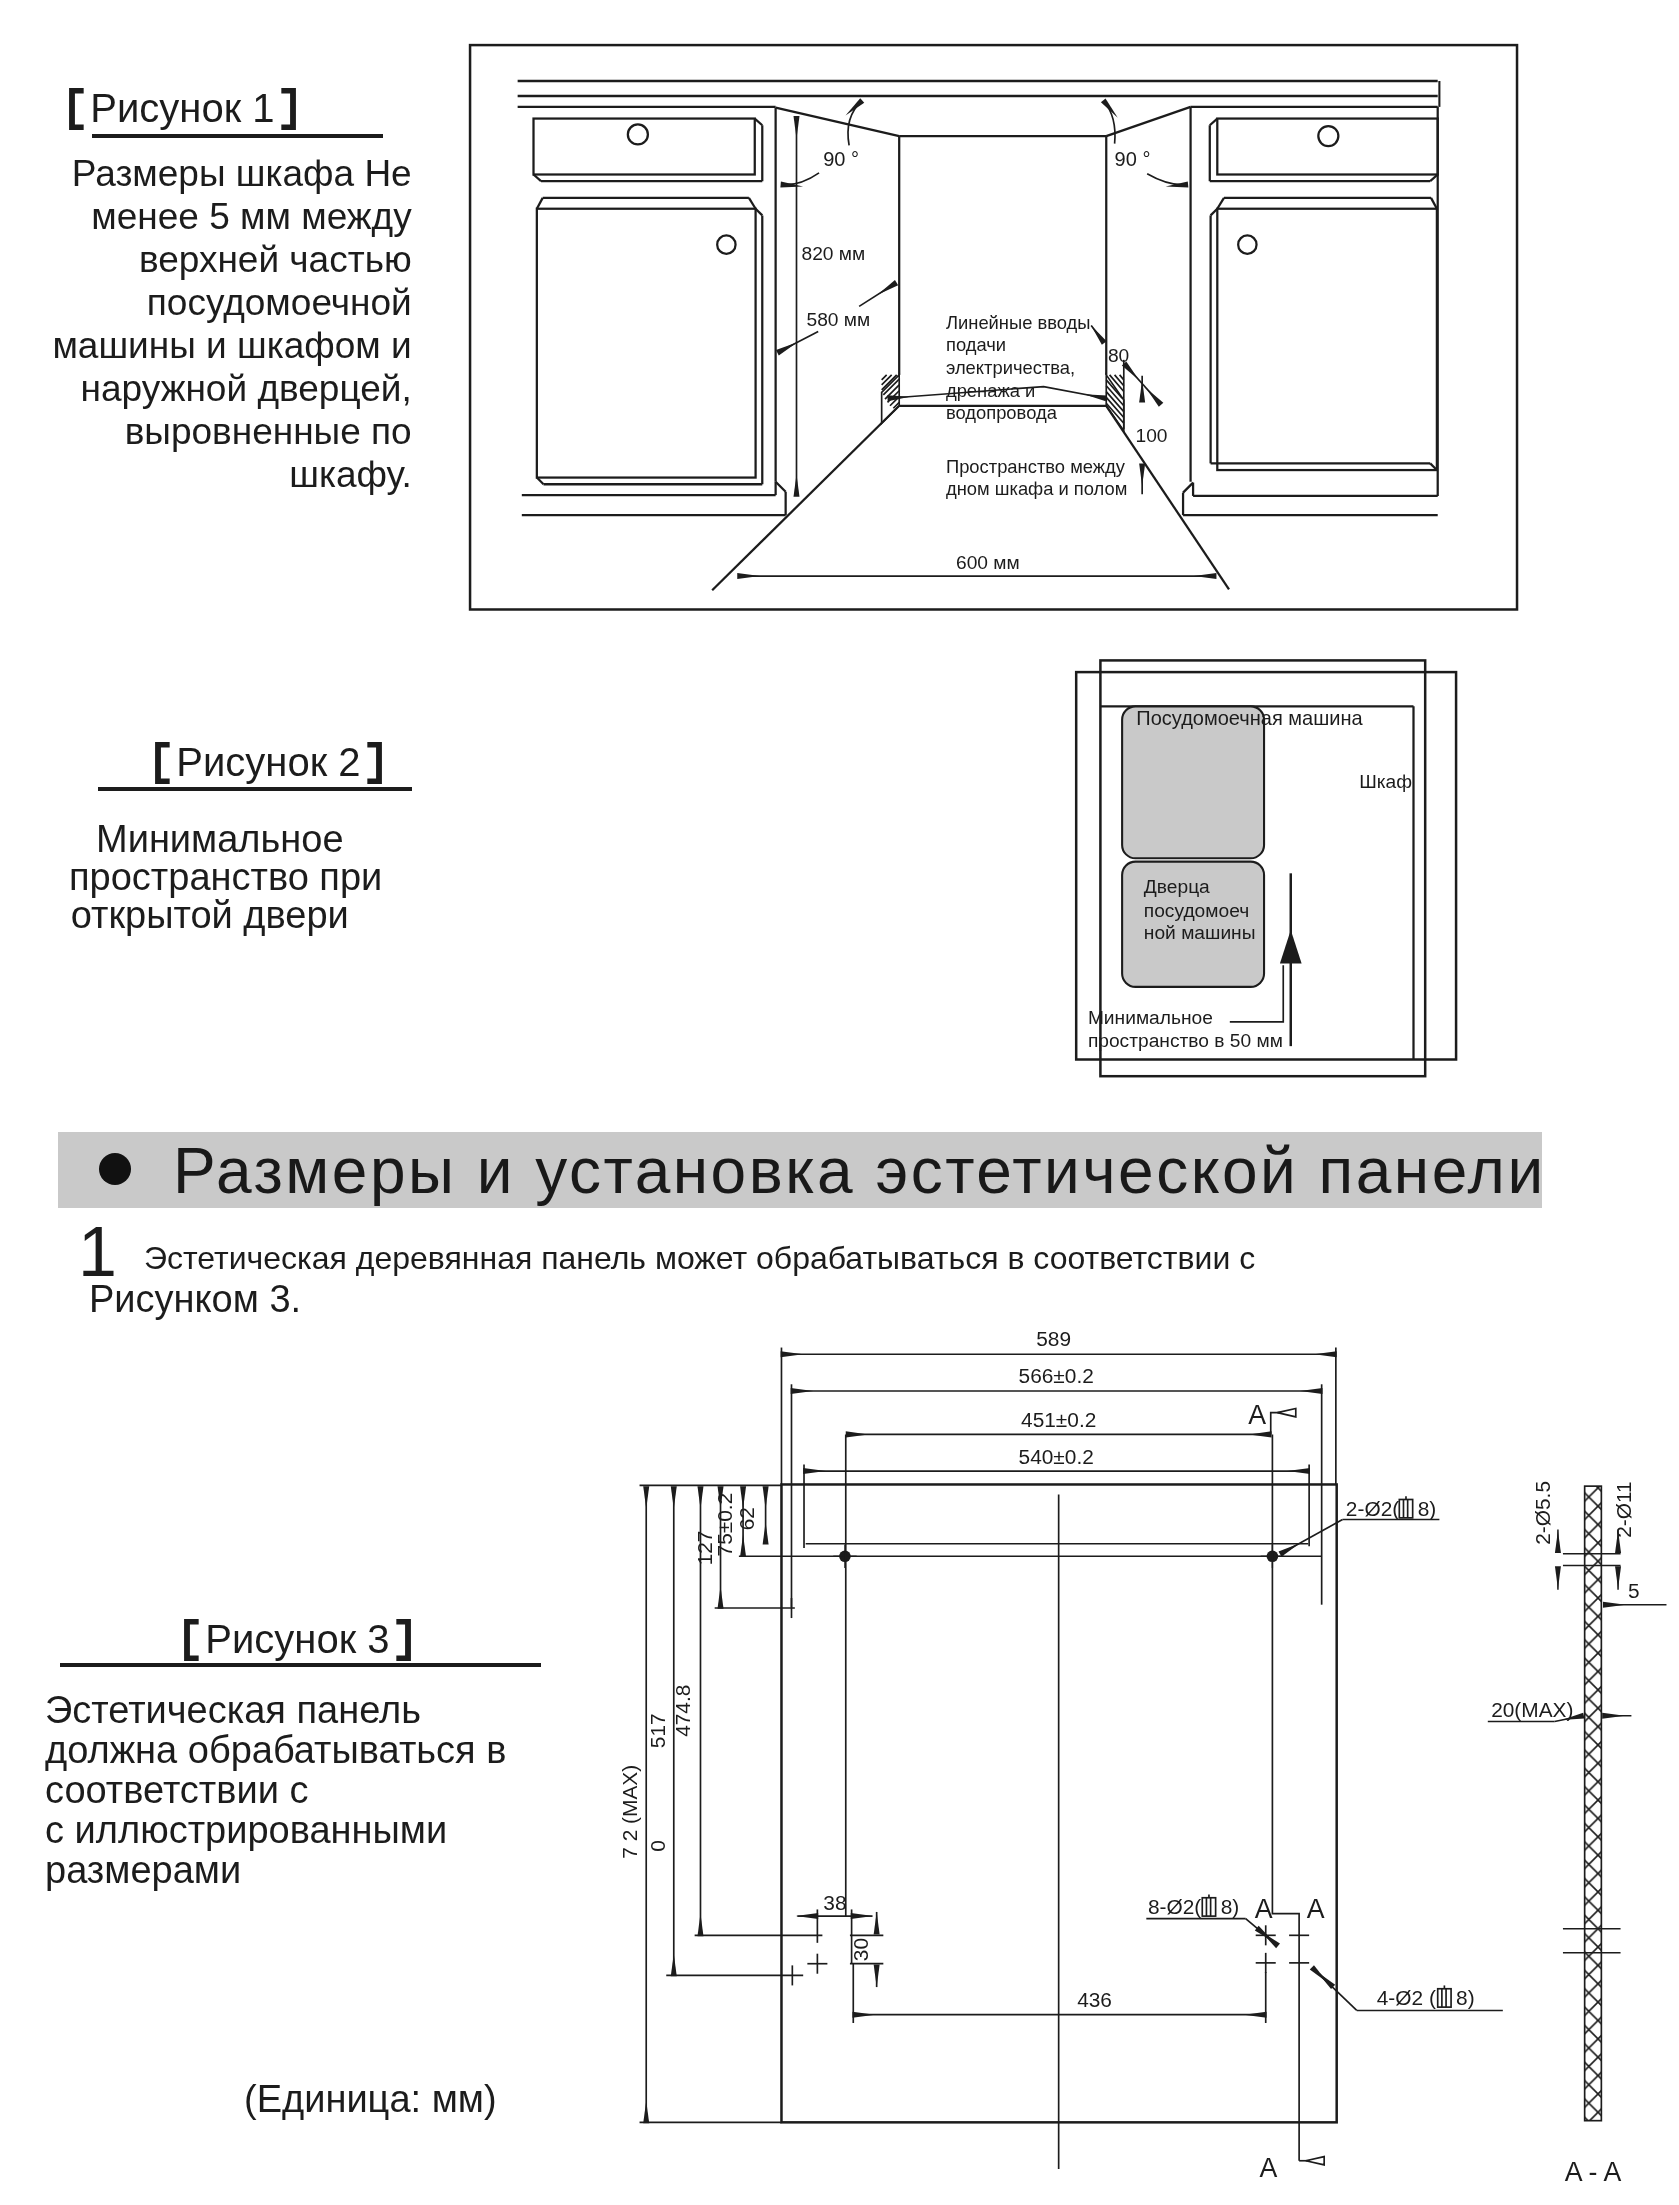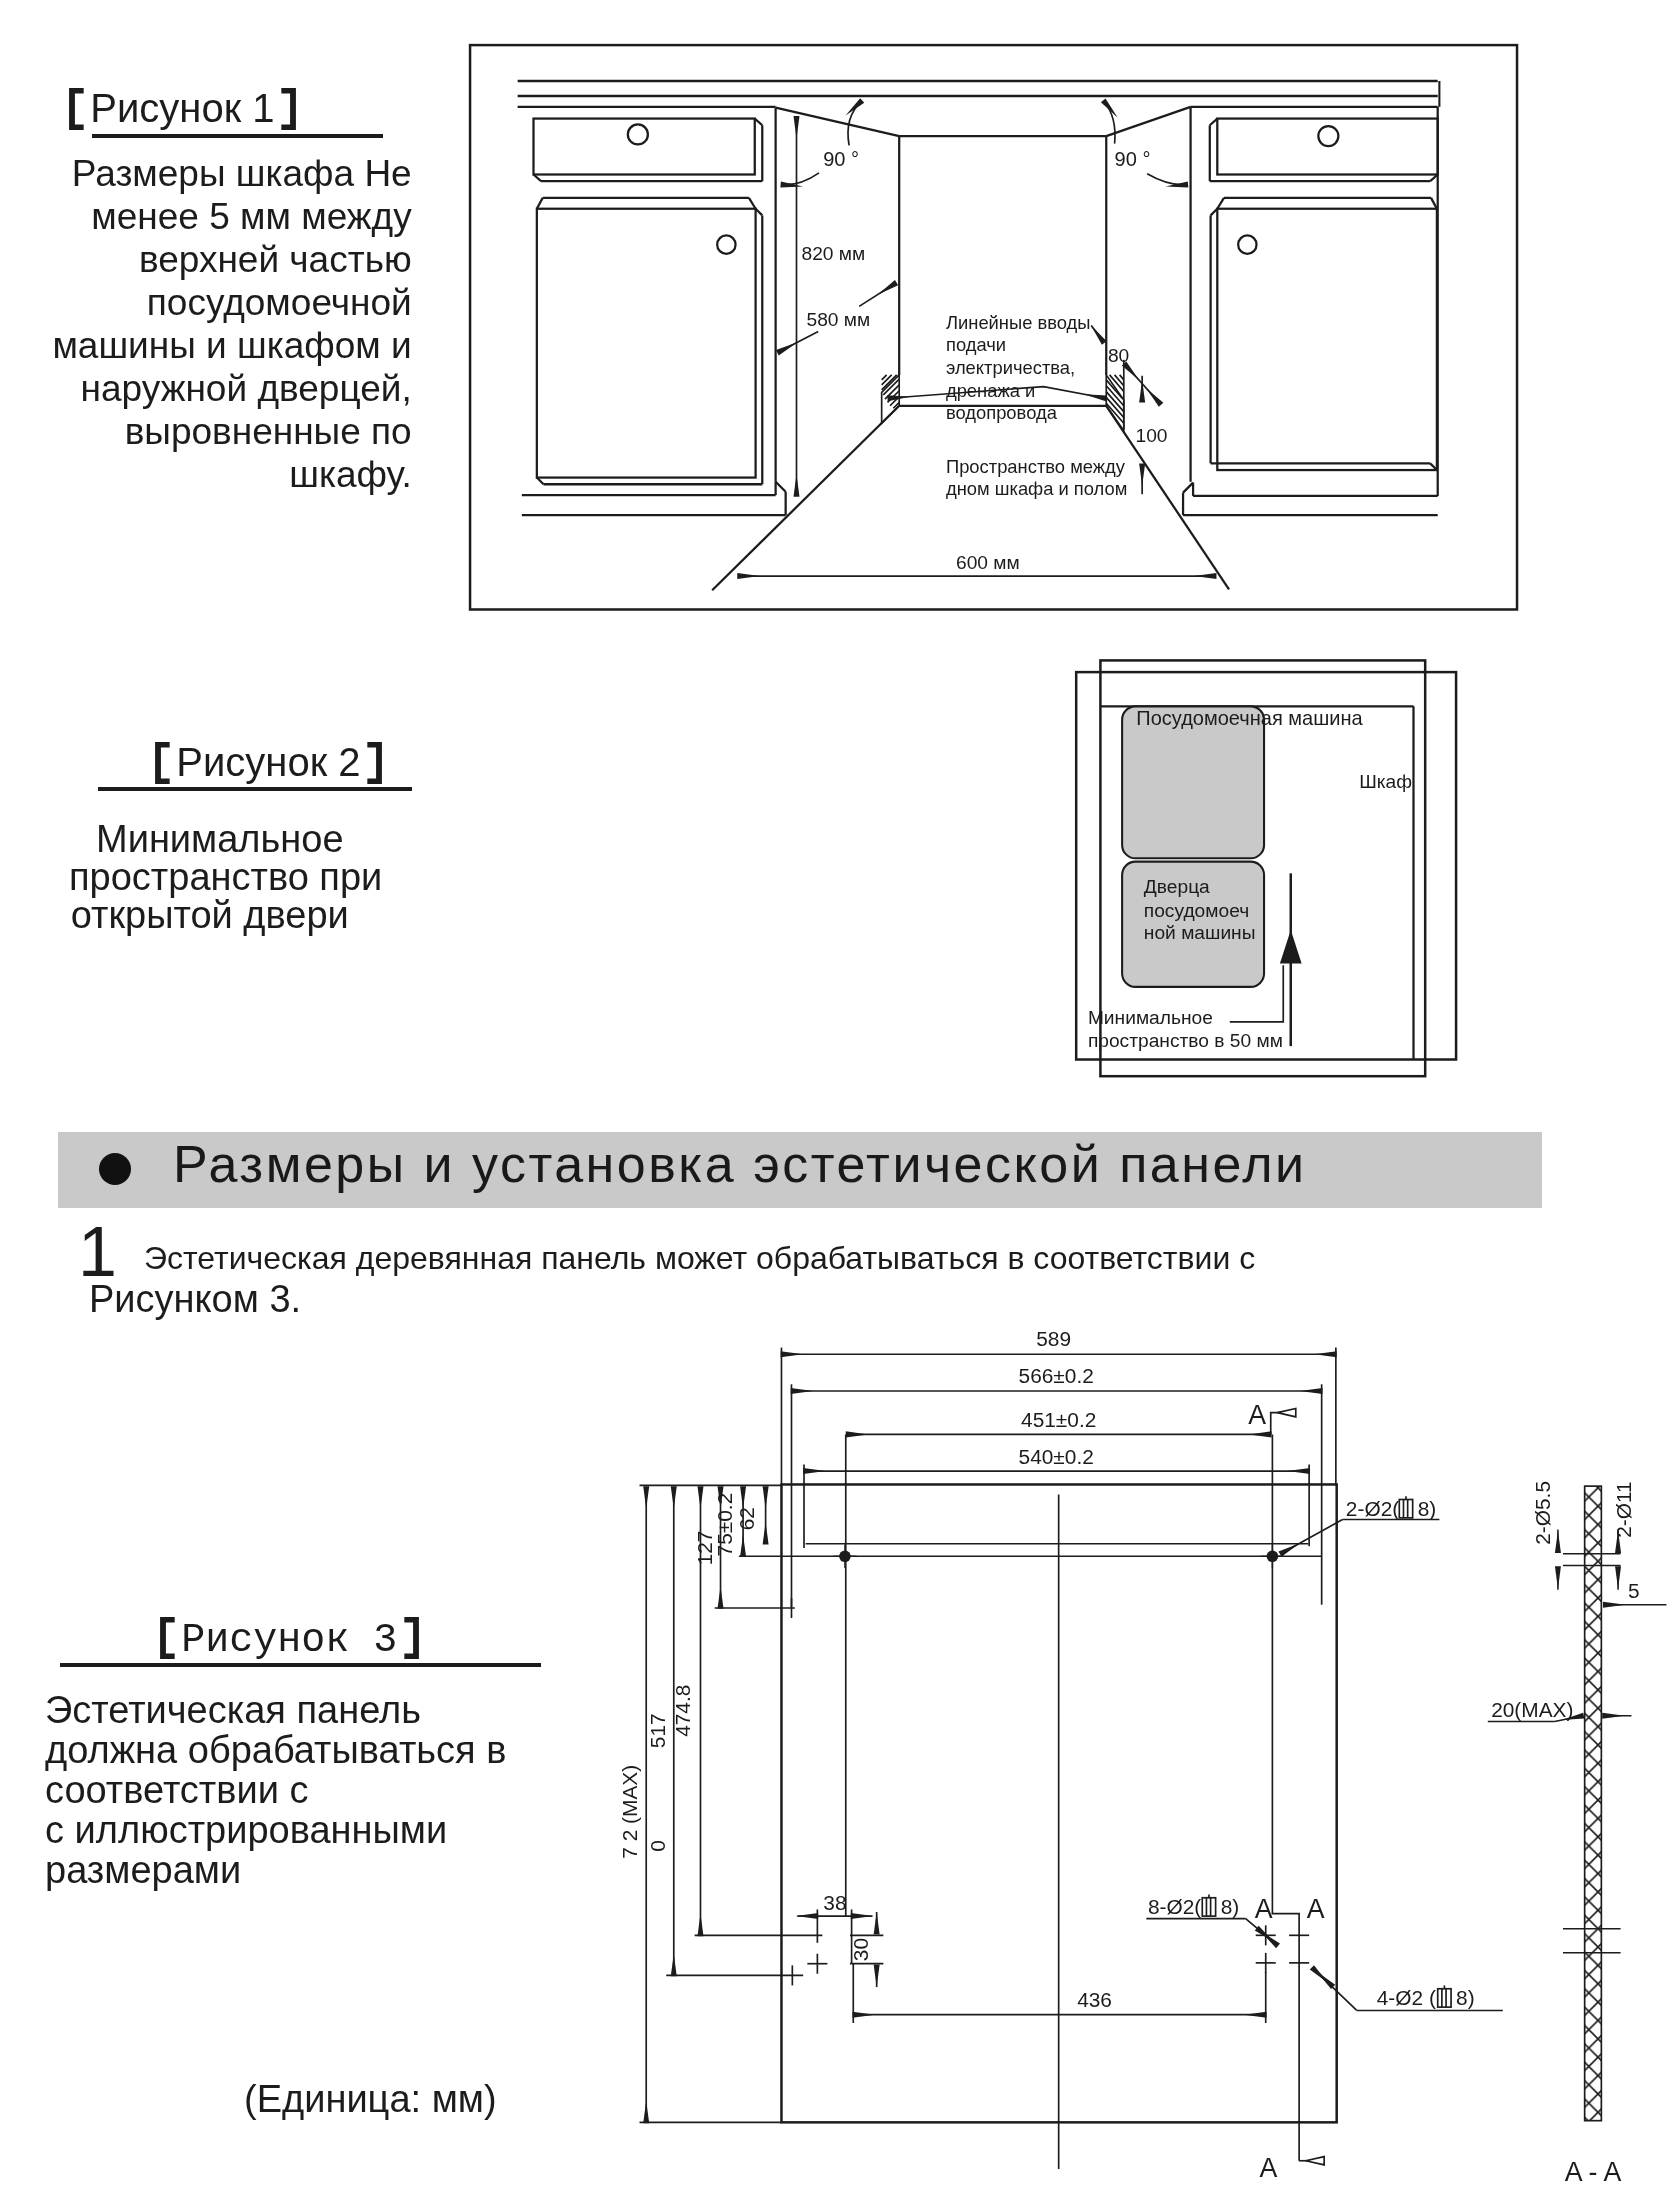--- a/index.html
+++ b/index.html
@@ -45,27 +45,27 @@
 <div class="abs body46" style="left:69px;top:820px;line-height:38px;">
 <span style="margin-left:27px">Минимальное</span><br>
 пространство при<br>
 <span style="margin-left:1.7px">открытой двери</span>
 </div>
 
 <div class="abs" style="left:58px;top:1132px;width:1484px;height:76px;background:#c9c9c9;"></div>
 
 <div class="abs" style="left:99px;top:1153px;width:32px;height:32px;border-radius:50%;background:#111;"></div>
 
-<div class="abs" style="left:173px;top:1134px;font-size:52px;letter-spacing:2.5px;color:#191919;">Размеры и установка эстетической панели</div>
+<div class="abs" style="left:173px;top:1134px;font-size:64px;letter-spacing:2.5px;color:#191919;">Размеры и установка эстетической панели</div>
 
 <div class="abs" style="left:78px;top:1212px;font-size:70px;">1</div>
 <div class="abs" style="left:144px;top:1240px;font-size:32px;">Эстетическая деревянная панель может обрабатываться в соответствии с</div>
 <div class="abs" style="left:89px;top:1278px;font-size:38px;">Рисунком 3.</div>
 
-<div class="abs cap" style="left:158px;top:1617px;font-family:Liberation Mono, monospace;">
+<div class="abs cap" style="left:182px;top:1617px;">
 <svg width="20" height="42" style="position:relative;display:inline-block;vertical-align:-8.4px;" viewBox="0 0 24 50">
       <path d="M20,3 L6,3 L6,47 L20,47" fill="none" stroke="#1c1c1c" stroke-width="7"></path>
     </svg><span style="margin:0 3.3px;">Рисунок 3</span><svg width="20" height="42" style="position:relative;display:inline-block;vertical-align:-8.4px;" viewBox="0 0 24 50">
       <path d="M4,3 L18,3 L18,47 L4,47" fill="none" stroke="#1c1c1c" stroke-width="7"></path>
     </svg>
 </div>
 
 <div class="abs" style="left:60px;top:1663px;width:481px;height:4.2px;background:#1c1c1c;"></div>
 
 <div class="abs body46" style="left:45px;top:1690px;line-height:40px;">Эстетическая панель<br>

